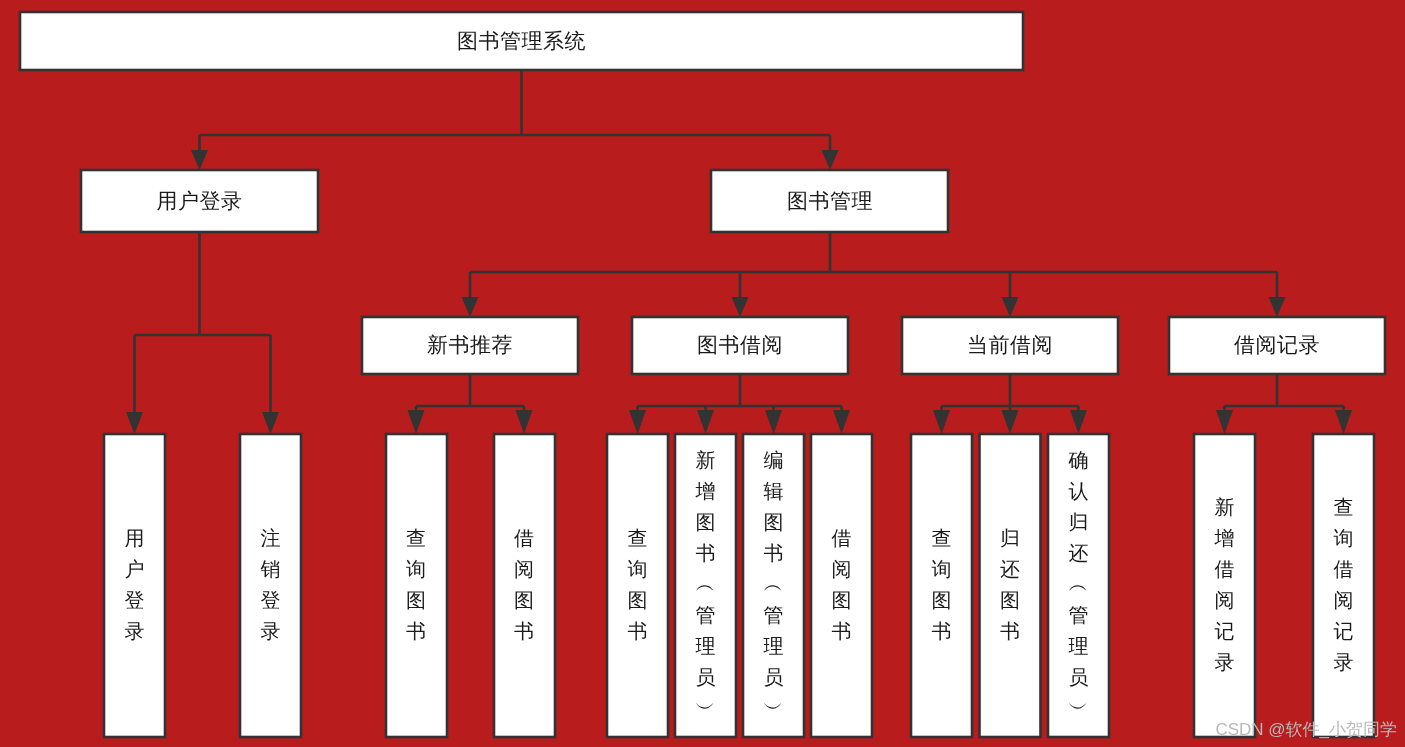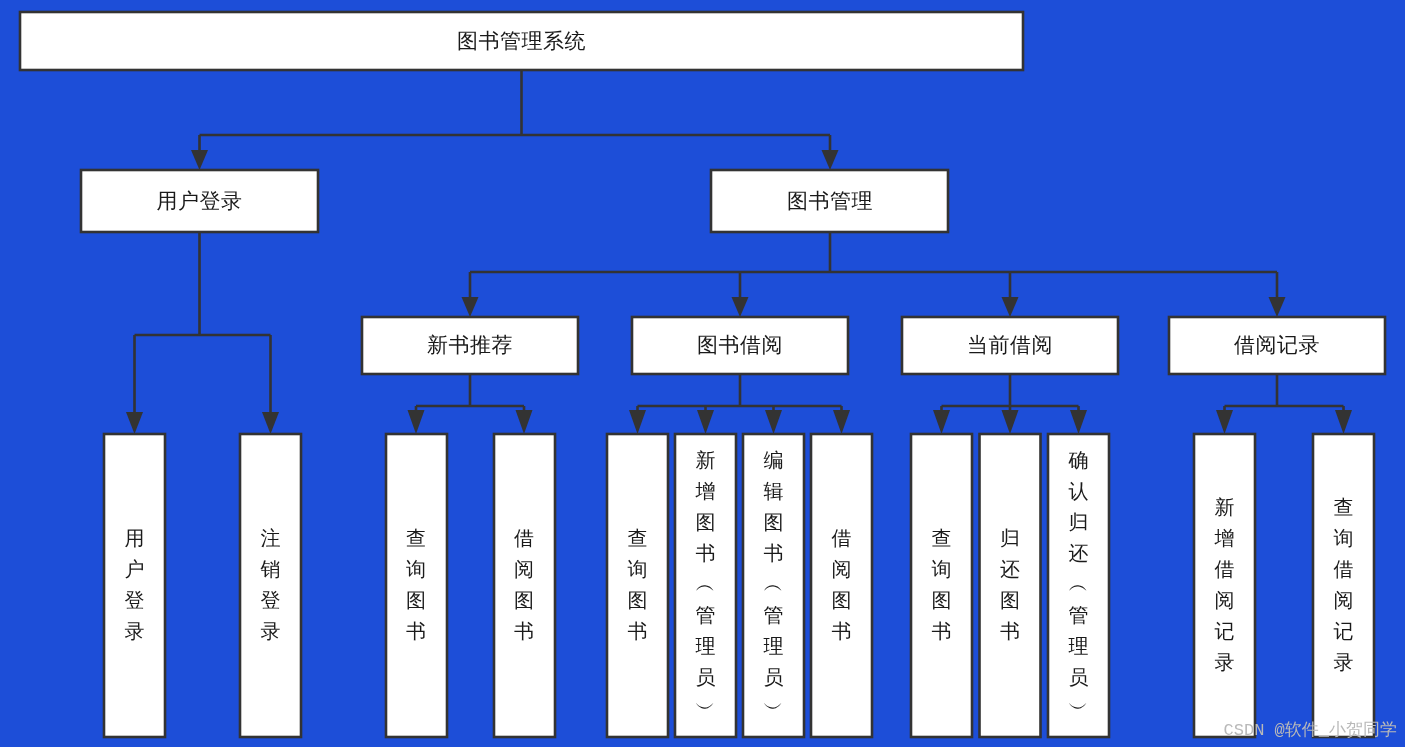--- a/index.html
+++ b/index.html
@@ -8,21 +8,21 @@
     padding: 0;
     background: #ffffff;
   }
   body {
     font-family: "DejaVu Sans", "Liberation Sans", sans-serif;
   }
   #diagram-root {
     position: relative;
     width: 1405px;
     height: 747px;
-    background: #1d4ed8;
+    background: #b91c1c;
     overflow: hidden;
   }
   svg.diagram-canvas {
     position: absolute;
     left: 0;
     top: 0;
     width: 1405px;
     height: 747px;
     display: block;
   }
@@ -53,21 +53,21 @@
     font-family: "DejaVu Sans", "Liberation Sans", sans-serif;
     font-size: 20px;
     fill: #1a1a1a;
     text-anchor: middle;
     dominant-baseline: middle;
   }
   .watermark {
     position: absolute;
     right: 8px;
     bottom: 6px;
-    font-family: Liberation Mono, monospace;
+    font-family: Liberation Sans, sans-serif;
     font-size: 17px;
     color: #b9b9b9;
     white-space: nowrap;
     user-select: none;
   }
 </style>
 </head>
 <body>
 
 <div id="diagram-root">

